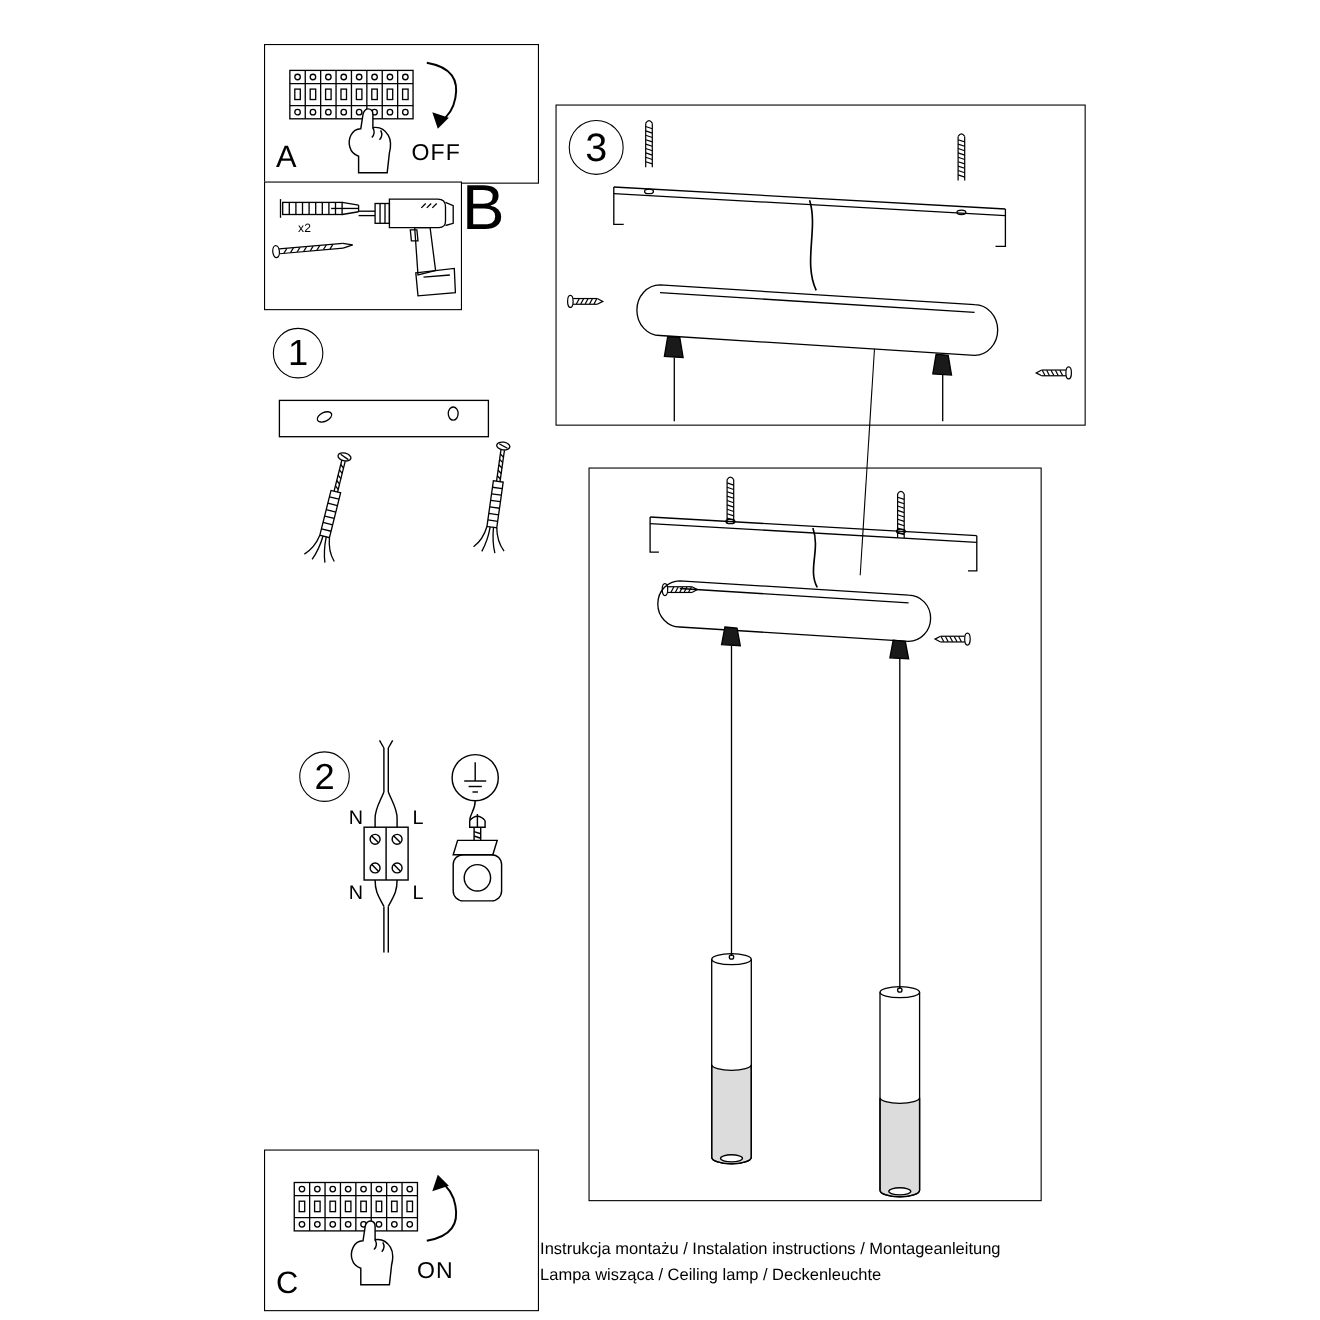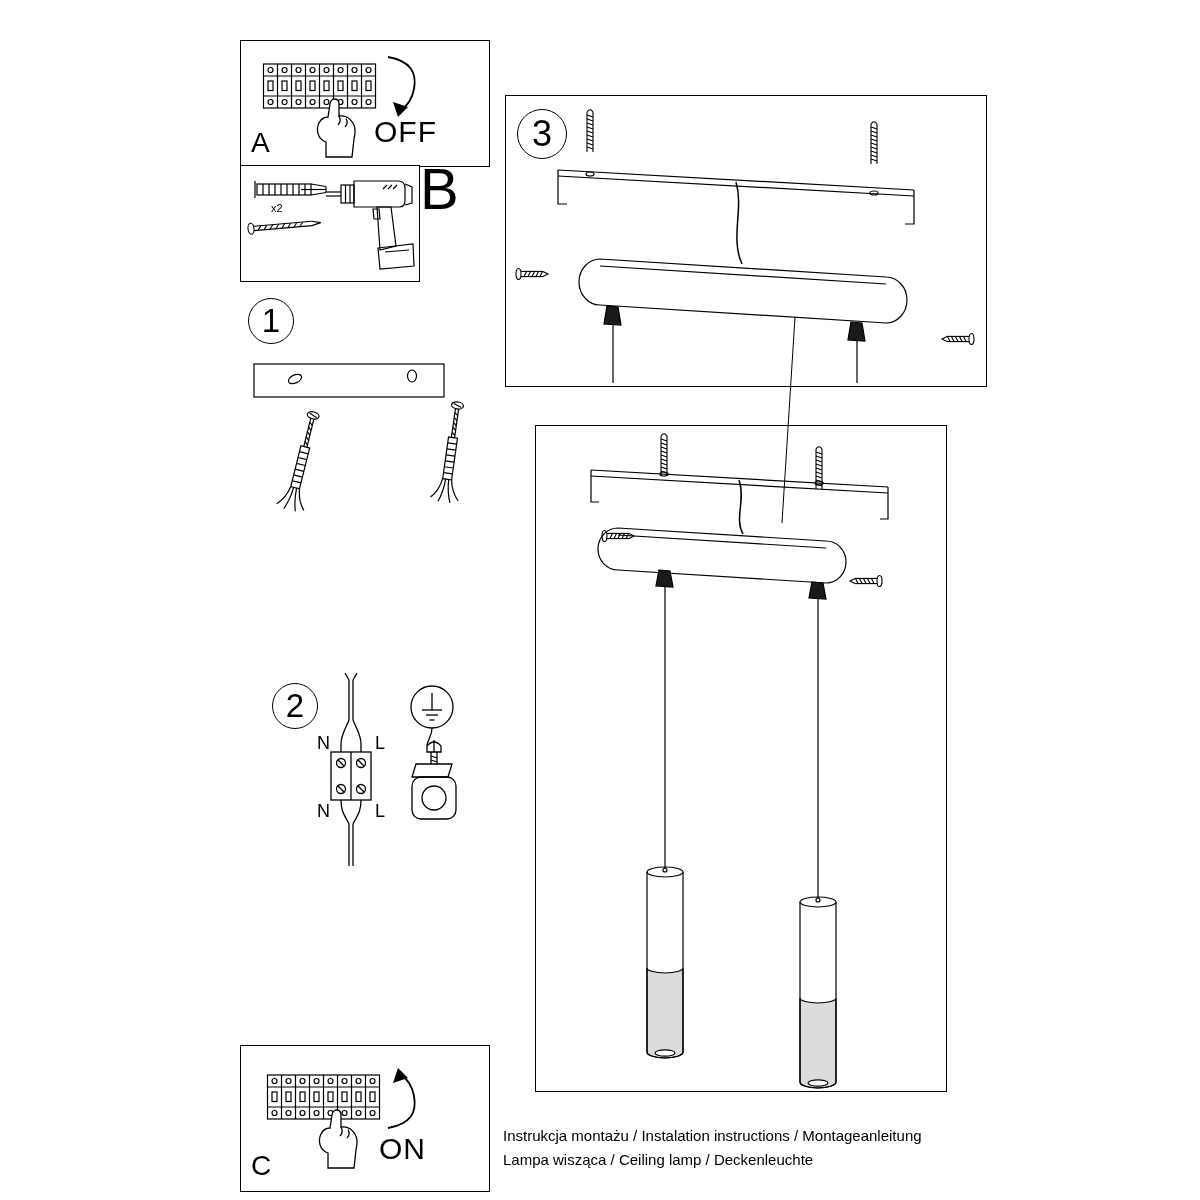--- a/index.html
+++ b/index.html
@@ -8,24 +8,24 @@
     font-family:"Liberation Sans", sans-serif;position:relative;overflow:hidden;
   }
   .abs{position:absolute;}
   .box{position:absolute;border:1.5px solid #000;background:#fff;}
   .badge{
     position:absolute;border:1.6px solid #000;border-radius:50%;
     display:flex;align-items:center;justify-content:center;background:#fff;
   }
   .letter{font-size:28px;}
   .letter-big{font-size:58px;line-height:1;}
-  .state{font-size:30px;letter-spacing:1px;}
+  .state{font-size:21px;letter-spacing:1px;margin-top:12px;}
   .nl{font-size:18px;}
   .qty{font-size:11px;text-align:right;}
-  .foot{font-size:15px;white-space:nowrap;padding-left:12px;}
+  .foot{font-size:15px;white-space:nowrap;}
   svg{overflow:visible;}
 </style>
 </head>
 <body>
 
 <div class="sheet">
 
   <svg width="0" height="0" style="position:absolute" aria-hidden="true">
     <defs>
       <g id="breaker" fill="none" stroke="#000" stroke-width="1.2">

